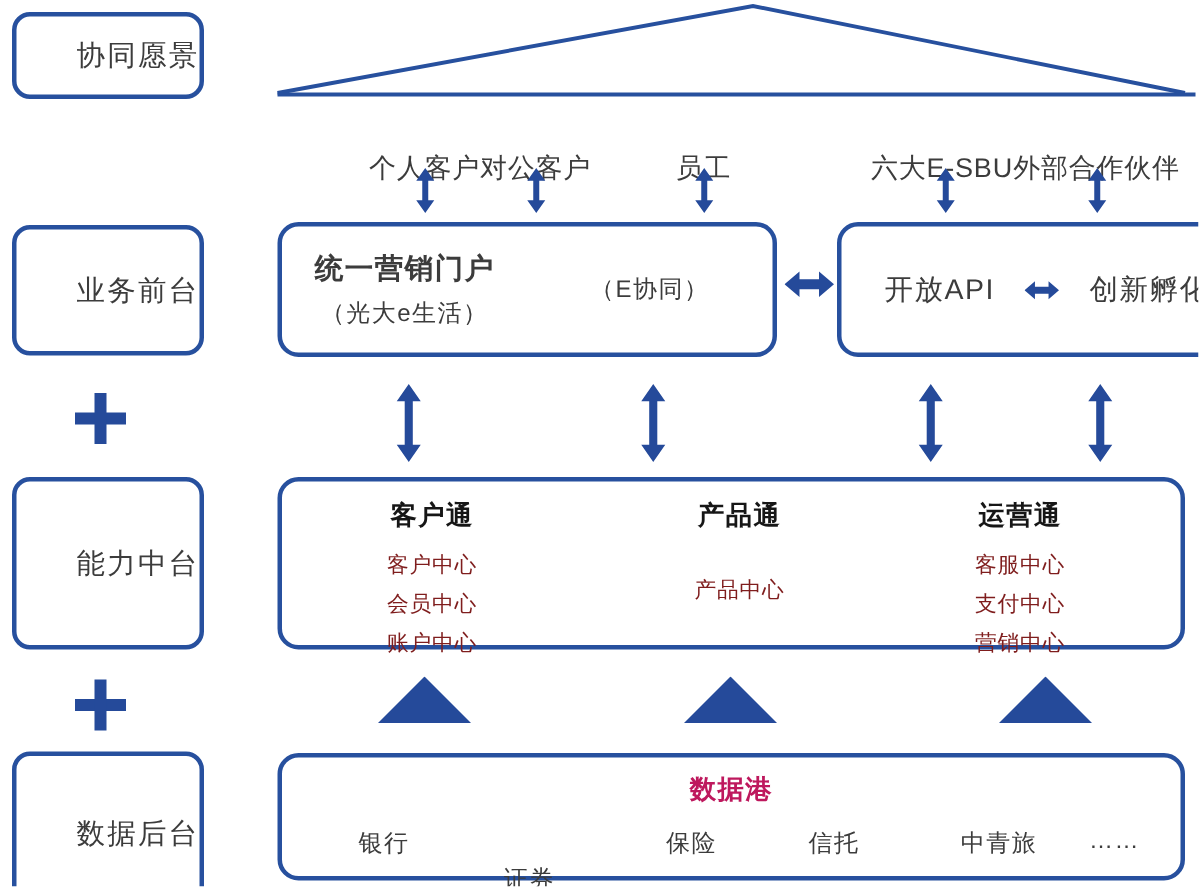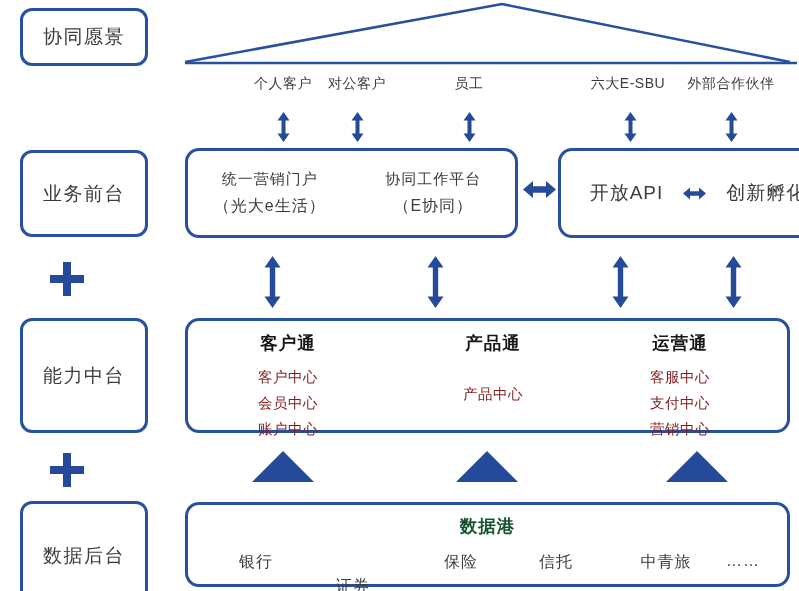--- a/index.html
+++ b/index.html
@@ -3,66 +3,66 @@
 <meta charset="utf-8">
 <style>
   html,body{margin:0;padding:0;background:#fff;}
   *{box-sizing:border-box;}
   .canvas{
     position:relative;width:799px;height:591px;background:#ffffff;
     font-family:"Liberation Sans","DejaVu Sans",sans-serif;color:#3c3c3c;overflow:hidden;
   }
   
   .rail-box{
-    position:absolute;left:20px;width:128px;border:3px solid #27509e;border-radius:12px;
-    background:#fff;display:flex;align-items:center;justify-content:center;
+    position:absolute;left:8px;width:128px;border:3px solid #27509e;border-radius:12px;
+    background:#fff;display:flex;align-items:center;justify-content:flex-end;
     font-size:19px;letter-spacing:1.5px;color:#3c3c3c;
   }
   .rail-vision{top:8px;height:58px;}
   .rail-front{top:150px;height:87px;}
   .rail-middle{top:318px;height:115px;}
   .rail-back{top:501px;height:110px;}
   
   .plus{position:absolute;left:50px;width:34px;height:34px;}
   .plus::before,.plus::after{content:"";position:absolute;background:#254a9a;}
   .plus::before{left:0;top:13px;width:34px;height:8px;}
   .plus::after{left:13px;top:0;width:8px;height:34px;}
   .plus-1{top:262px;}
   .plus-2{top:453px;}
   
   .roof-svg{position:absolute;left:180px;top:0px;}
   .roof-text{position:absolute;left:297px;top:22px;width:380px;text-align:center;}
   .roof-cn{font-size:17px;color:#3c3c3c;letter-spacing:0.5px;}
   .roof-en{font-size:13px;color:#6b6b6b;margin-top:4px;}
   .roof-en .pipe{color:#3e6bc9;padding:0 4px;}
   
-  .stake{position:absolute;top:75px;transform:translateX(-50%);font-size:14px;color:#3c3c3c;white-space:nowrap;letter-spacing:0.5px;}
+  .stake{position:absolute;top:100px;transform:translateX(-50%);font-size:18px;color:#3c3c3c;white-space:nowrap;letter-spacing:0.5px;}
   .arr{position:absolute;}
   
   .big-box{
     position:absolute;border:3px solid #27509e;border-radius:14px;background:#fff;
   }
   .fo-box1{left:185px;top:148px;width:333px;height:90px;display:flex;}
   .fo-col{flex:1;display:flex;flex-direction:column;align-items:center;justify-content:center;gap:7px;}
-  .fo-title{font-size:15px;letter-spacing:1px;}
+  .fo-title{font-size:19px;letter-spacing:1px;font-weight:bold;}
   .fo-sub{font-size:16px;letter-spacing:1px;}
   .fo-box2{left:558px;top:148px;width:280px;height:90px;display:flex;align-items:center;justify-content:center;gap:20px;}
   .fo2-label{font-size:19px;letter-spacing:1px;}
   
   .mid-box{left:185px;top:318px;width:605px;height:115px;}
   .mid-col{position:absolute;top:10px;transform:translateX(-50%);text-align:center;}
   .mid-col-1{left:100px;}
   .mid-col-2{left:305px;}
   .mid-col-3{left:492px;}
   .mid-title{font-size:17.5px;font-weight:bold;color:#161616;letter-spacing:1px;margin-bottom:9px;}
   .mid-item{font-size:14.5px;color:#7f1d1d;line-height:26px;letter-spacing:0.5px;}
   .mid-item-offset{margin-top:26px;}
   
   .data-box{left:185px;top:502px;width:605px;height:85px;}
-  .data-title{position:absolute;left:50%;top:9px;transform:translateX(-50%);font-size:17.5px;font-weight:bold;color:#14532d;letter-spacing:1px;}
+  .data-title{position:absolute;left:50%;top:9px;transform:translateX(-50%);font-size:17.5px;font-weight:bold;color:#be185d;letter-spacing:1px;}
   .data-item{position:absolute;top:47px;transform:translateX(-50%);font-size:16px;color:#3c3c3c;letter-spacing:1px;white-space:nowrap;}
   .di-0{left:68px;}.di-1{left:165px;margin-top:24px;}.di-2{left:273px;}.di-3{left:368px;}.di-4{left:478px;}.di-5{left:555px;}
   
   .tri{position:absolute;top:451px;}
   .tri-1{left:252px;}.tri-2{left:456px;}.tri-3{left:666px;}
 </style>
 </head>
 <body>
 
 <div class="canvas">
@@ -108,21 +108,20 @@
   <svg class="arr" style="left:725px;top:112px" width="13" height="30" viewBox="0 0 13 30">
       <path fill="#254a9a" d="M6.5 0 L12.5 8.5 L8.5 8.5 L8.5 21.5 L12.5 21.5 L6.5 30 L0.5 21.5 L4.5 21.5 L4.5 8.5 L0.5 8.5 Z"></path>
     </svg>
 
   <div class="big-box fo-box1">
     <div class="fo-col">
       <div class="fo-title">统一营销门户</div>
       <div class="fo-sub">（光大e生活）</div>
     </div>
     <div class="fo-col">
-      <div class="fo-title">协同工作平台</div>
       <div class="fo-sub">（E协同）</div>
     </div>
   </div>
 
   <svg class="arr" style="left:523px;top:179px" width="33" height="21" viewBox="0 0 33 21">
       <path fill="#254a9a" d="M0 10.5 L10 2 L10 7.2 L23 7.2 L23 2 L33 10.5 L23 19 L23 13.8 L10 13.8 L10 19 Z"></path>
     </svg>
 
   <div class="big-box fo-box2">
     <span class="fo2-label">开放API</span>

